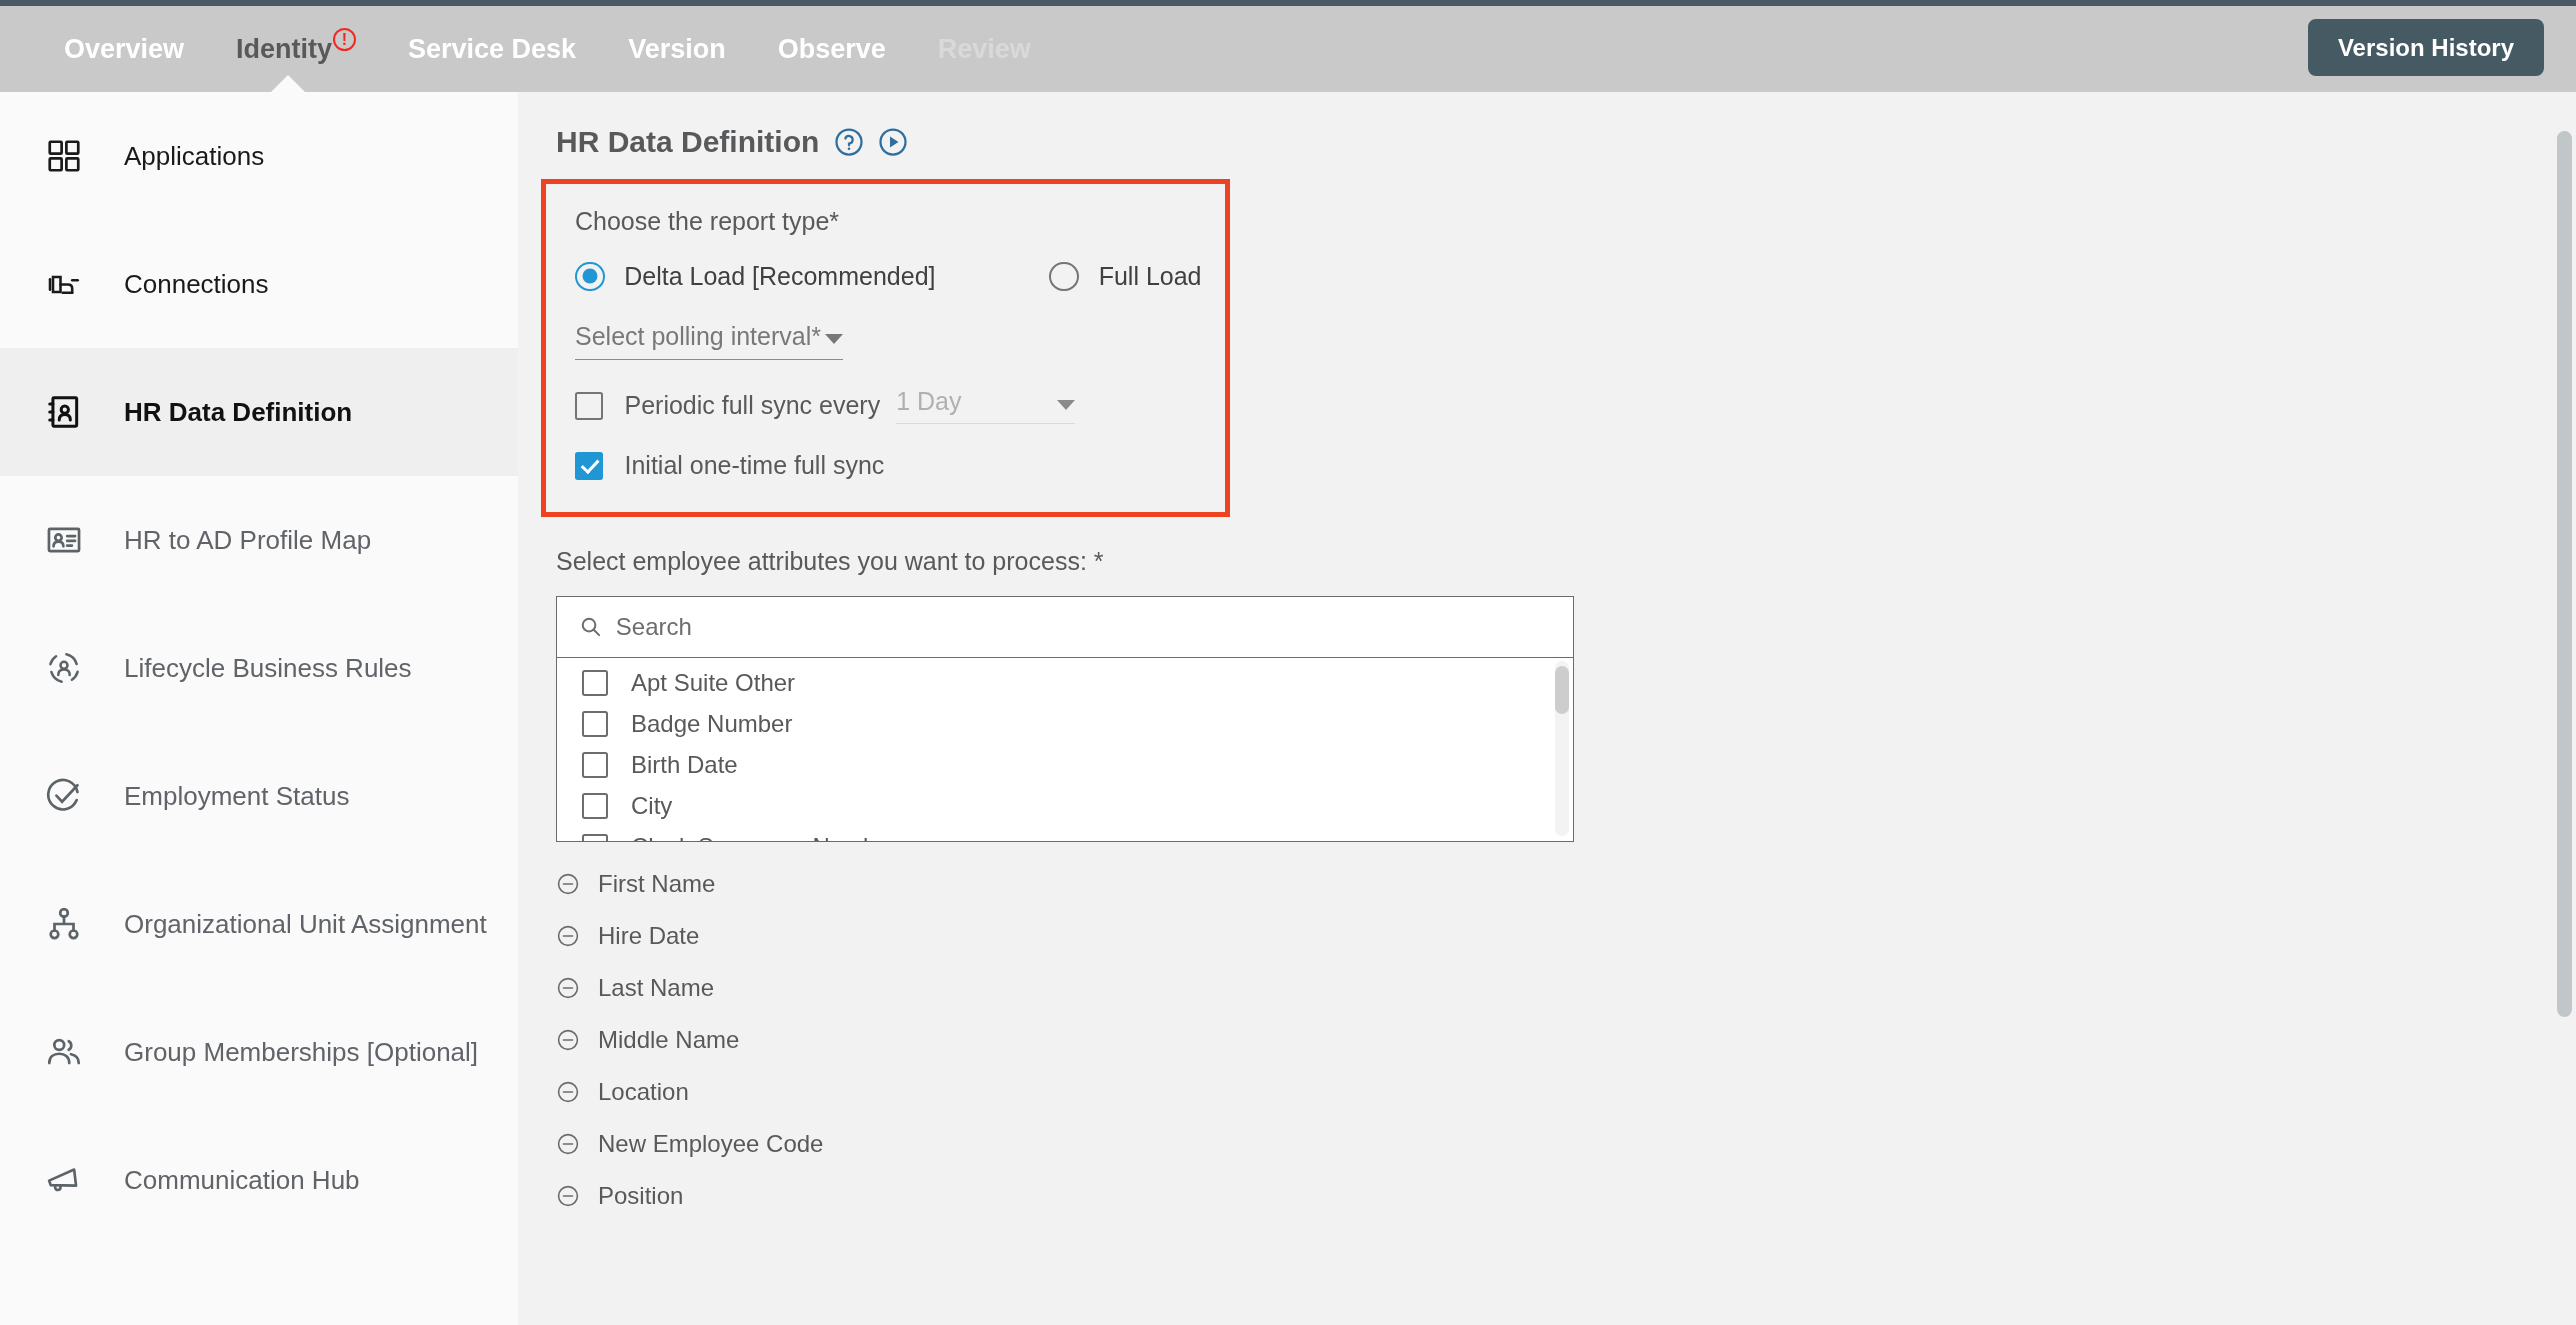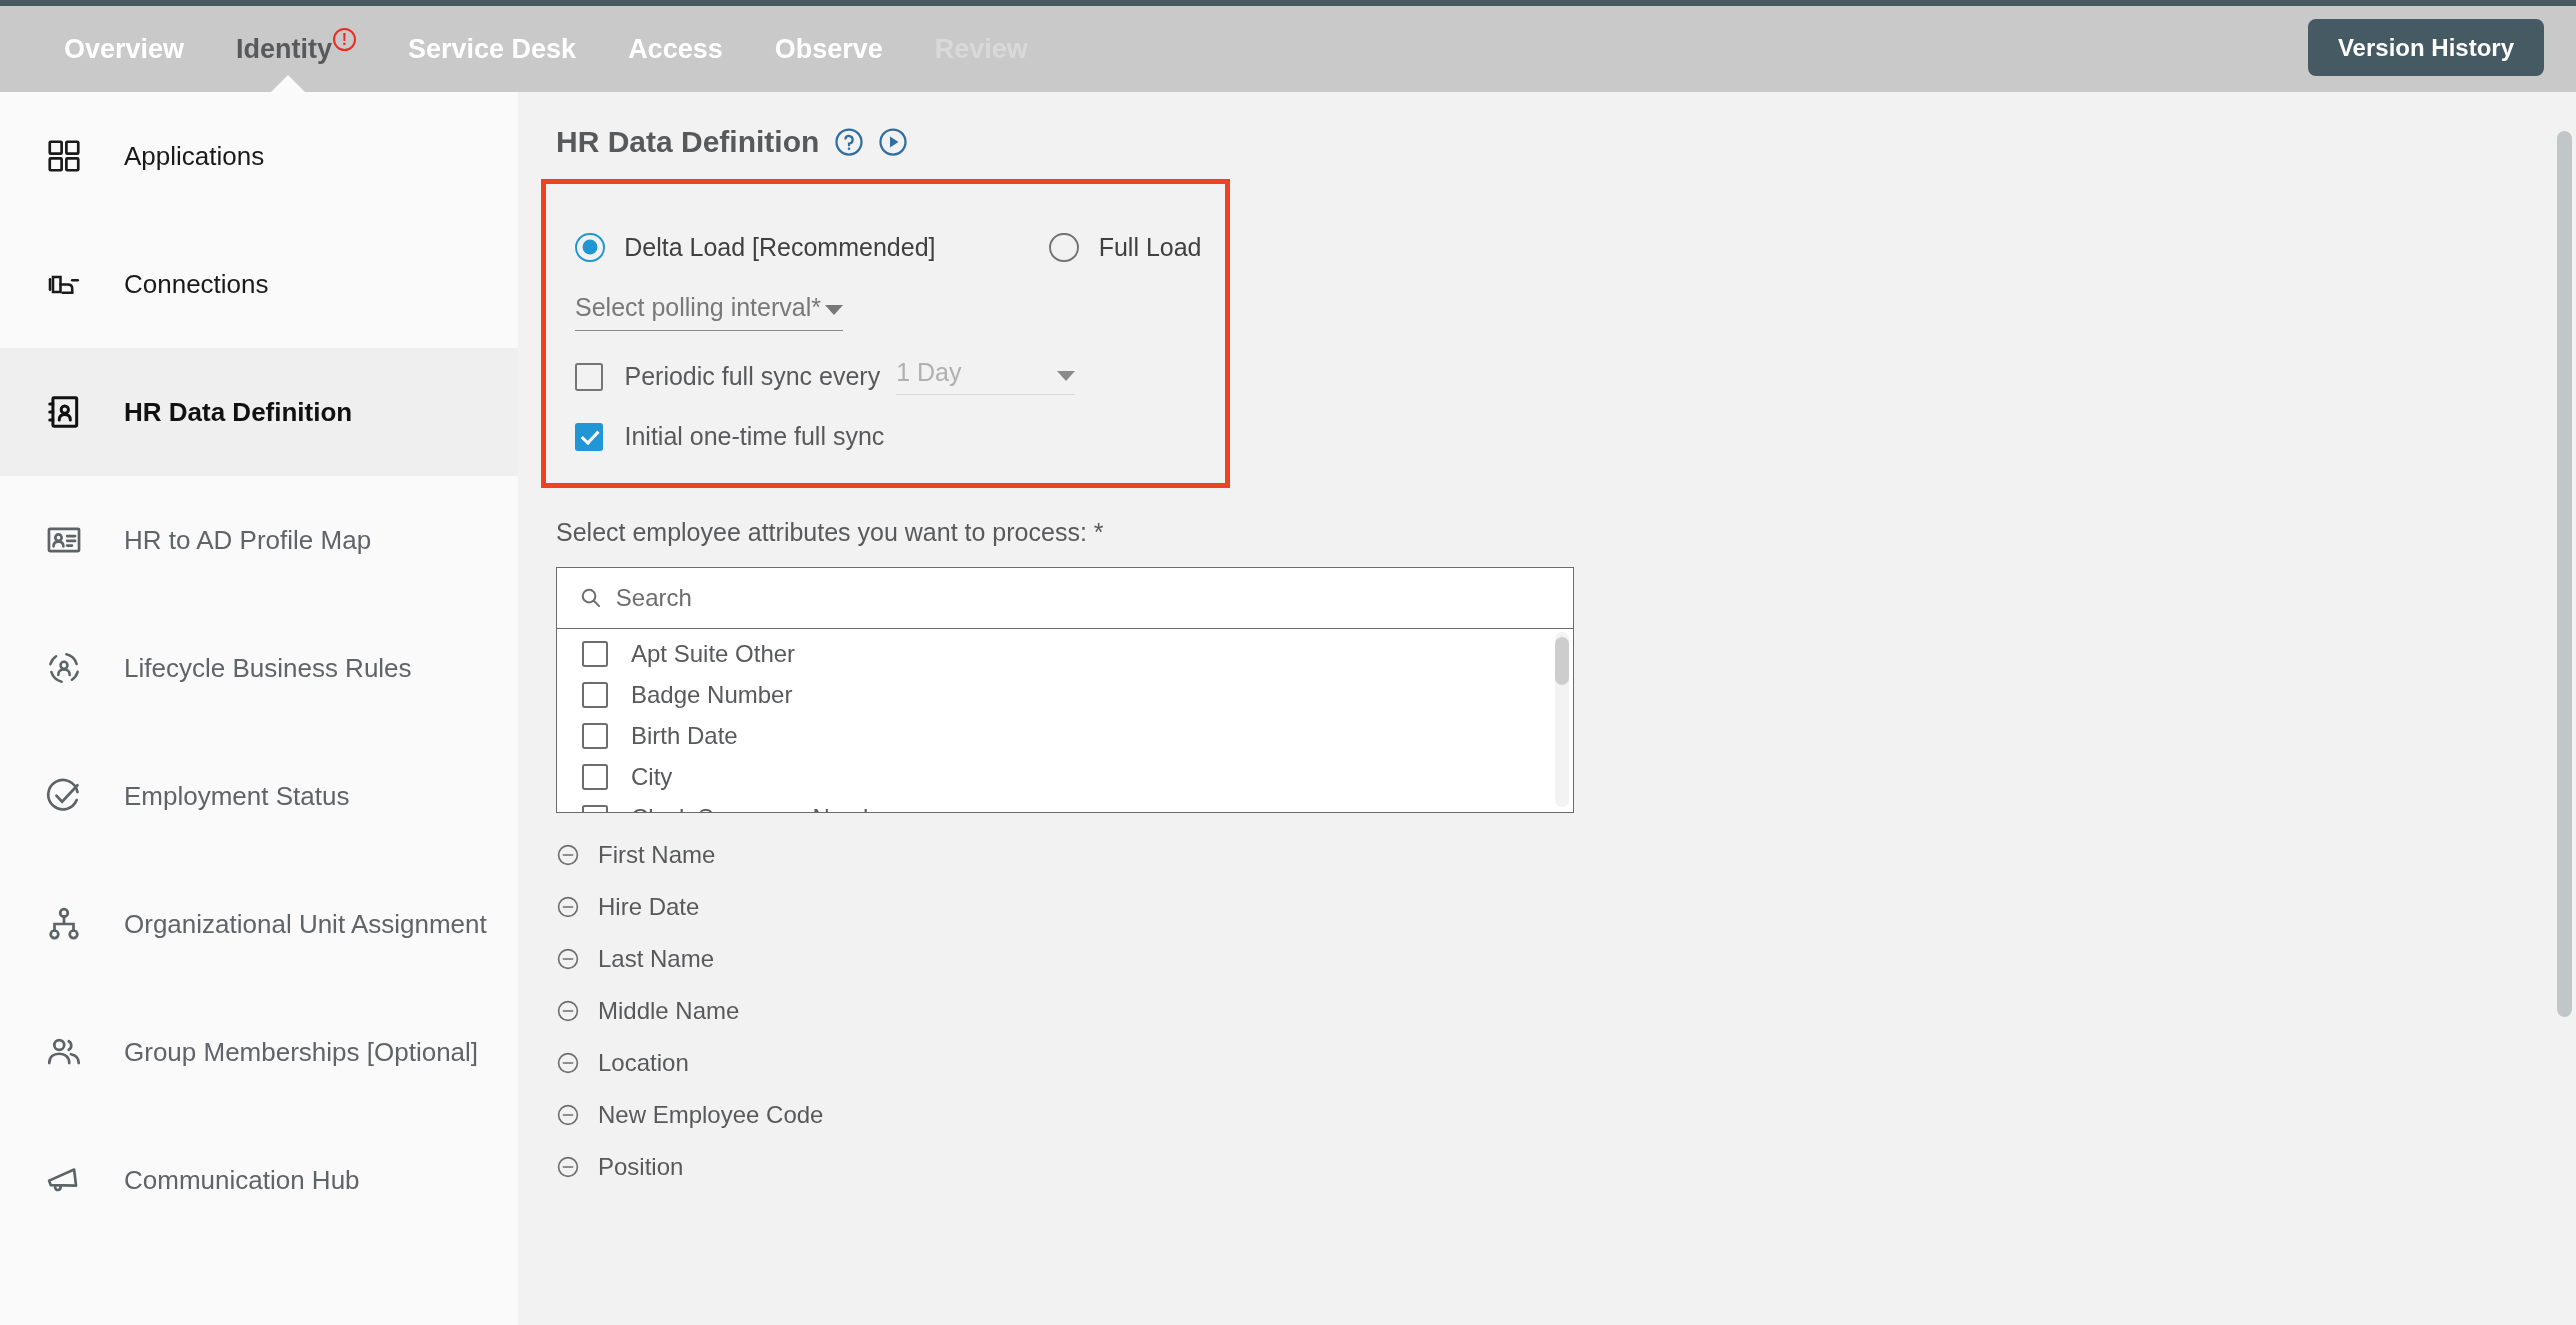--- a/index.html
+++ b/index.html
@@ -243,21 +243,21 @@
       <span>Identity</span>
       <span class="nav-warning">!</span>
       <span class="nav-pointer"></span>
     </div>
 
     <div class="nav-item">
       <span>Service Desk</span>
     </div>
 
     <div class="nav-item">
-      <span>Access</span>
+      <span>Version</span>
     </div>
 
     <div class="nav-item">
       <span>Observe</span>
     </div>
 
     <div class="nav-item dim">
       <span>Review</span>
     </div>
 
@@ -396,20 +396,21 @@
     <span class="circ-icon">
       <svg width="30" height="30" viewBox="0 0 24 24" fill="none" stroke="#2f6f9f" stroke-width="1.8">
         <circle cx="12" cy="12" r="10"></circle>
         <path d="M9.6 7.6 L16.4 12 L9.6 16.4 Z" fill="#2f6f9f" stroke="none"></path>
       </svg>
     </span>
   </div>
 
   <div class="report-box">
 
+    <div class="field-label">Choose the report type*</div>
 
     <div class="radio-row">
       <div class="radio-opt">
         <span class="radio-mark checked"></span>
         <span class="radio-label">Delta Load [Recommended]</span>
       </div>
       <div class="radio-opt second">
         <span class="radio-mark"></span>
         <span class="radio-label">Full Load</span>
       </div>

